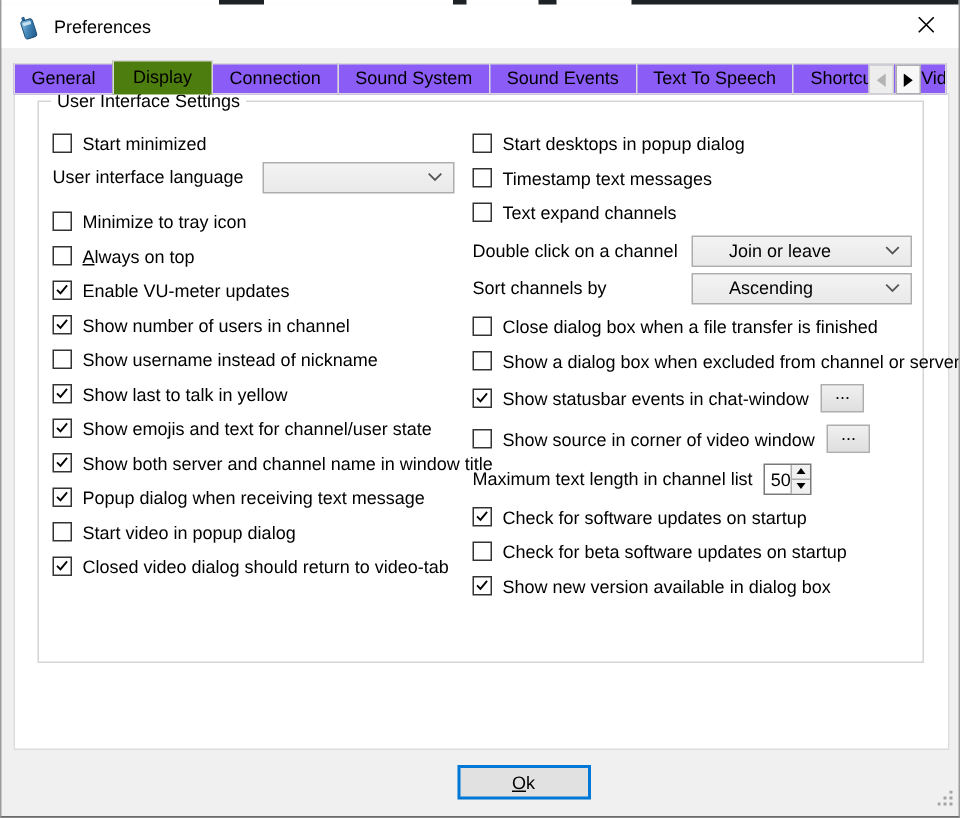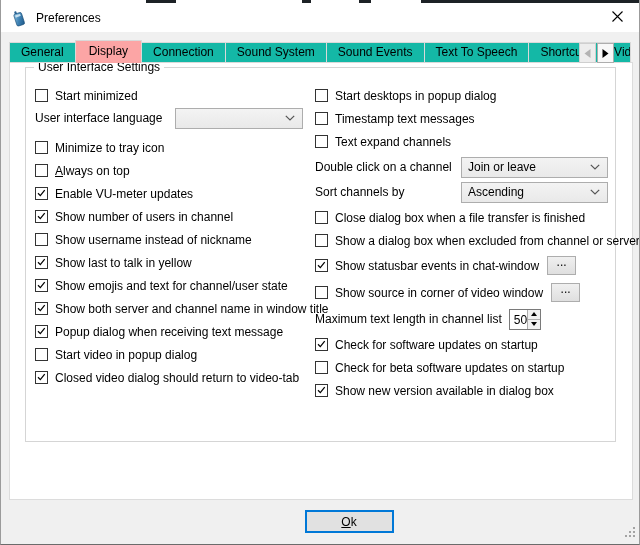--- a/index.html
+++ b/index.html
@@ -13,23 +13,23 @@
   
   .topstrip{height:3px;background:#fff;position:relative}
   .topstrip .seg{position:absolute;top:0;height:3px;background:#1d2226}
 
   .titlebar{height:29px;background:#fff;display:flex;align-items:center;padding-left:9px}
   .title-icon{width:18px;height:18px;margin-right:8px;flex:none}
   .close-btn{margin-left:auto;width:44px;height:29px;display:flex;align-items:center;justify-content:center;background:transparent;border:none;cursor:default}
 
   
   .tabbar{position:absolute;left:8px;top:41px;right:8px;height:22px;display:flex;align-items:flex-end;z-index:3}
-  .tab{height:21px;line-height:19px;padding:0 11px;background:#14b8a6;border:1px solid #d9d9d9;margin-left:-1px;white-space:nowrap;position:relative}
+  .tab{height:21px;line-height:19px;padding:0 11px;background:#8b5cf6;border:1px solid #d9d9d9;margin-left:-1px;white-space:nowrap;position:relative}
   .tab:first-child{margin-left:0}
-  .tab.active{height:23px;line-height:21px;background:#fca5a5;border-bottom:none;z-index:4;padding:0 13px}
+  .tab.active{height:23px;line-height:21px;background:#4d7c0f;border-bottom:none;z-index:4;padding:0 13px}
   .tab.truncated{width:50px;overflow:hidden;padding-right:0}
   .tab-scrollers{position:absolute;top:43px;left:577px;display:flex;z-index:5}
   .scroll-btn{width:17px;height:20px;border:1px solid #adadad;background:#f8f8f8;display:flex;align-items:center;justify-content:center;margin-left:1px}
   .scroll-btn svg{display:block}
   .scroll-btn.disabled{border-color:#cfcfcf;background:#ededed}
   .scroll-btn.disabled svg path{fill:#b3b3b3}
 
   
   .panel{position:absolute;left:8px;top:62px;width:624px;height:438px;background:#fff;border:1px solid #dcdcdc;z-index:2}
   .groupbox{position:absolute;left:15px;top:4px;width:591px;height:375px;border:1px solid #d5d5d5}
@@ -48,21 +48,21 @@
   .cb-wrap{display:flex;align-items:center}
   .cb{width:13px;height:13px;border:1px solid #333;background:#fff;margin-right:7px;flex:none;display:inline-flex;align-items:center;justify-content:center}
   .cb svg{display:block;margin-top:-1px}
   .cb-label{white-space:nowrap}
   .mnemonic{display:inline-block}
   .mnemonic::first-letter{text-decoration:underline}
 
   #col-left .ld-label{width:140px;flex:none}
   #col-right .ld-label{width:146px;flex:none}
   .ld-label.auto{width:auto !important;margin-right:7px}
-  .dropdown{height:21px;border:1px solid #adadad;background:linear-gradient(#f3f3f3,#e9e9e9);display:flex;align-items:center;padding:0 7px 0 6px;justify-content:space-between}
+  .dropdown{height:21px;border:1px solid #adadad;background:linear-gradient(#f3f3f3,#e9e9e9);display:flex;align-items:center;padding:0 7px 0 24px;justify-content:space-between}
   #col-left .dropdown{width:128px}
   #col-right .dropdown{width:147px}
   .chev{display:flex;align-items:center}
 
   .more-btn{margin-left:8px;width:29px;height:19px;border:1px solid #adadad;background:linear-gradient(#f0f0f0,#dfdfdf);font-family:inherit;font-size:12px;line-height:6px;padding-bottom:7px}
 
   .spin{width:32px;height:21px;border:1px solid #7a7a7a;background:#fff;display:flex}
   .spin-val{flex:1;padding:3px 0 0 4px}
   .spin-btns{width:15px;display:flex;flex-direction:column;border-left:1px solid #adadad}
   .spin-up,.spin-dn{flex:1;background:#f0f0f0;display:flex;align-items:center;justify-content:center}

